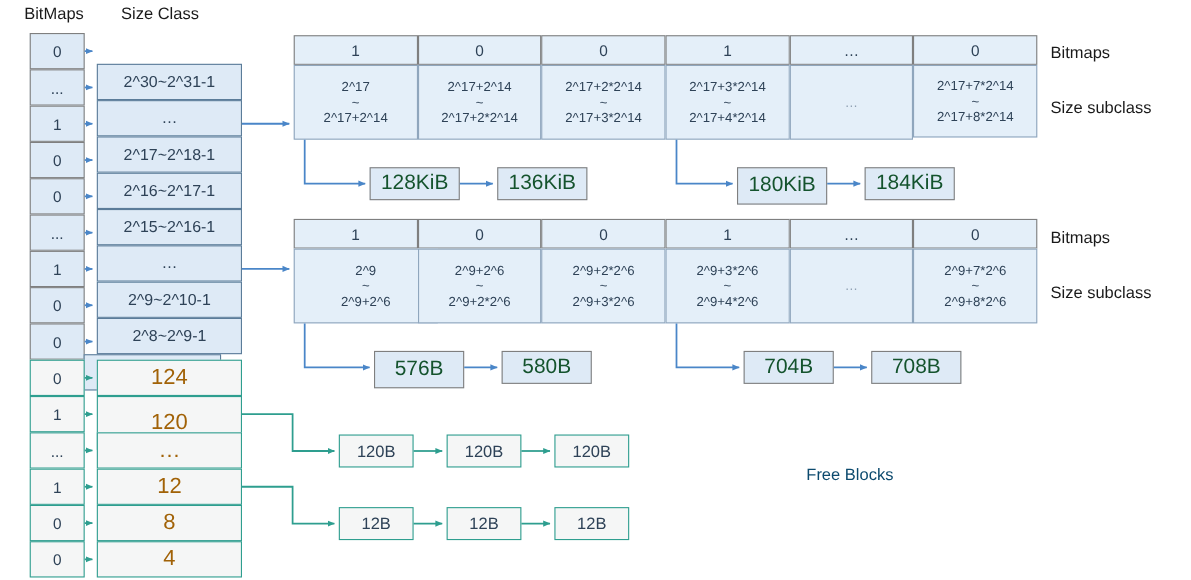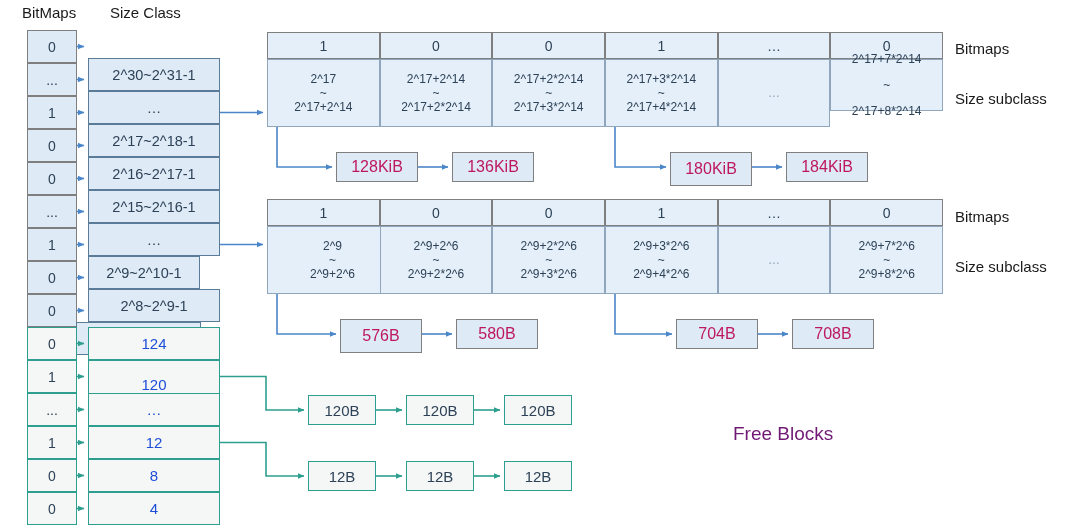--- a/index.html
+++ b/index.html
@@ -25,22 +25,22 @@
     font-size: 15px;
     color: #1a1a1a;
     white-space: nowrap;
   }
   .side-label {
     font-size: 15px;
     color: #1a1a1a;
     white-space: nowrap;
   }
   .free-blocks-label {
-    font-size: 19px;
-    color: #701a75;
+    font-size: 15px;
+    color: #0c4a6e;
     white-space: nowrap;
   }
 
   
   .cell {
     display: flex;
     align-items: center;
     justify-content: center;
     font-size: 14px;
     white-space: nowrap;
@@ -58,22 +58,22 @@
   .sc-cell-blue {
     background: #deeaf6;
     border: 1px solid #5b7c99;
     color: #2e4257;
     font-size: 14.5px;
     margin-top: 28px;
   }
   .sc-cell-green {
     background: #f5f6f6;
     border: 1px solid #2e9e8f;
-    color: #1d4ed8;
-    font-size: 15px;
+    color: #a16207;
+    font-size: 20px;
   }
 
   
   .bt-bit {
     background: #e4eff9;
     border: 1px solid #7f7f7f;
     display: flex;
     align-items: center;
     justify-content: center;
     font-size: 14px;
@@ -94,22 +94,22 @@
   .bt-sub span { display: block; white-space: nowrap; }
   .ell { color: #8fa0b3; }
 
   
   .fb-blue {
     background: #deeaf6;
     border: 1px solid #7f7f7f;
     display: flex;
     align-items: center;
     justify-content: center;
-    font-size: 16px;
-    color: #be185d;
+    font-size: 19px;
+    color: #14532d;
   }
   .fb-green {
     background: #f5f6f6;
     border: 1px solid #2e9e8f;
     display: flex;
     align-items: center;
     justify-content: center;
     font-size: 15px;
     color: #2e4257;
   }
@@ -137,21 +137,21 @@
       <div class="abs cell sc-cell-blue" style="left:88px; top:63px; width:132px; height:33px;">…</div>
       <div class="abs cell bm-cell-blue" style="left:27px; top:96px; width:50px; height:33px;">1</div>
       <div class="abs cell sc-cell-blue" style="left:88px; top:96px; width:132px; height:33px;">2^17~2^18-1</div>
       <div class="abs cell bm-cell-blue" style="left:27px; top:129px; width:50px; height:33px;">0</div>
       <div class="abs cell sc-cell-blue" style="left:88px; top:129px; width:132px; height:33px;">2^16~2^17-1</div>
       <div class="abs cell bm-cell-blue" style="left:27px; top:162px; width:50px; height:33px;">0</div>
       <div class="abs cell sc-cell-blue" style="left:88px; top:162px; width:132px; height:33px;">2^15~2^16-1</div>
       <div class="abs cell bm-cell-blue" style="left:27px; top:195px; width:50px; height:33px;">...</div>
       <div class="abs cell sc-cell-blue" style="left:88px; top:195px; width:132px; height:33px;">…</div>
       <div class="abs cell bm-cell-blue" style="left:27px; top:228px; width:50px; height:33px;">1</div>
-      <div class="abs cell sc-cell-blue" style="left:88px; top:228px; width:112px; height:33px;text-align:center;">2^9~2^10-1</div>
+      <div class="abs cell sc-cell-blue" style="left:88px; top:228px; width:132px; height:33px;text-align:center;">2^9~2^10-1</div>
       <div class="abs cell bm-cell-blue" style="left:27px; top:261px; width:50px; height:33px;">0</div>
       <div class="abs cell sc-cell-blue" style="left:88px; top:261px; width:132px; height:33px;">2^8~2^9-1</div>
       <div class="abs cell bm-cell-blue" style="left:27px; top:294px; width:50px; height:33px;">0</div>
       <div class="abs cell sc-cell-blue" style="left:76px; top:294px; width:125px; height:33px;">2^7~2^8-1</div>
       <div class="abs cell bm-cell-green" style="left:27px; top:327px; width:50px; height:33px;">0</div>
       <div class="abs cell sc-cell-green" style="left:88px; top:327px; width:132px; height:33px;">124</div>
       <div class="abs cell bm-cell-green" style="left:27px; top:360px; width:50px; height:33px;">1</div>
       <div class="abs cell sc-cell-green" style="left:88px; top:360px; width:132px; height:49px;">120</div>
       <div class="abs cell bm-cell-green" style="left:27px; top:393px; width:50px; height:33px;">...</div>
       <div class="abs cell sc-cell-green" style="left:88px; top:393px; width:132px; height:33px;">…</div>
@@ -186,21 +186,21 @@
         <span>2^17+3*2^14</span>
       </div>
       <div class="abs bt-sub" style="left:605px; top:59px; width:112.66666666666667px; height:68px;">
         <span>2^17+3*2^14</span>
         <span>~</span>
         <span>2^17+4*2^14</span>
       </div>
       <div class="abs bt-sub" style="left:717.6666666666667px; top:59px; width:112.66666666666667px; height:68px;">
         <span class="ell">…</span>
       </div>
-      <div class="abs bt-sub" style="left:830.3333333333334px; top:59px; width:112.66666666666667px; height:52px;gap:12px;">
+      <div class="abs bt-sub" style="left:830.3333333333334px; top:59px; width:112.66666666666667px; height:66px;">
         <span>2^17+7*2^14</span>
         <span>~</span>
         <span>2^17+8*2^14</span>
       </div>
       <div class="abs bt-bit" style="left:267px; top:199px; width:112.66666666666667px; height:27px;">1</div>
       <div class="abs bt-bit" style="left:379.6666666666667px; top:199px; width:112.66666666666667px; height:27px;">0</div>
       <div class="abs bt-bit" style="left:492.33333333333337px; top:199px; width:112.66666666666667px; height:27px;">0</div>
       <div class="abs bt-bit" style="left:605px; top:199px; width:112.66666666666667px; height:27px;">1</div>
       <div class="abs bt-bit" style="left:717.6666666666667px; top:199px; width:112.66666666666667px; height:27px;">…</div>
       <div class="abs bt-bit" style="left:830.3333333333334px; top:199px; width:112.66666666666667px; height:27px;">0</div>

